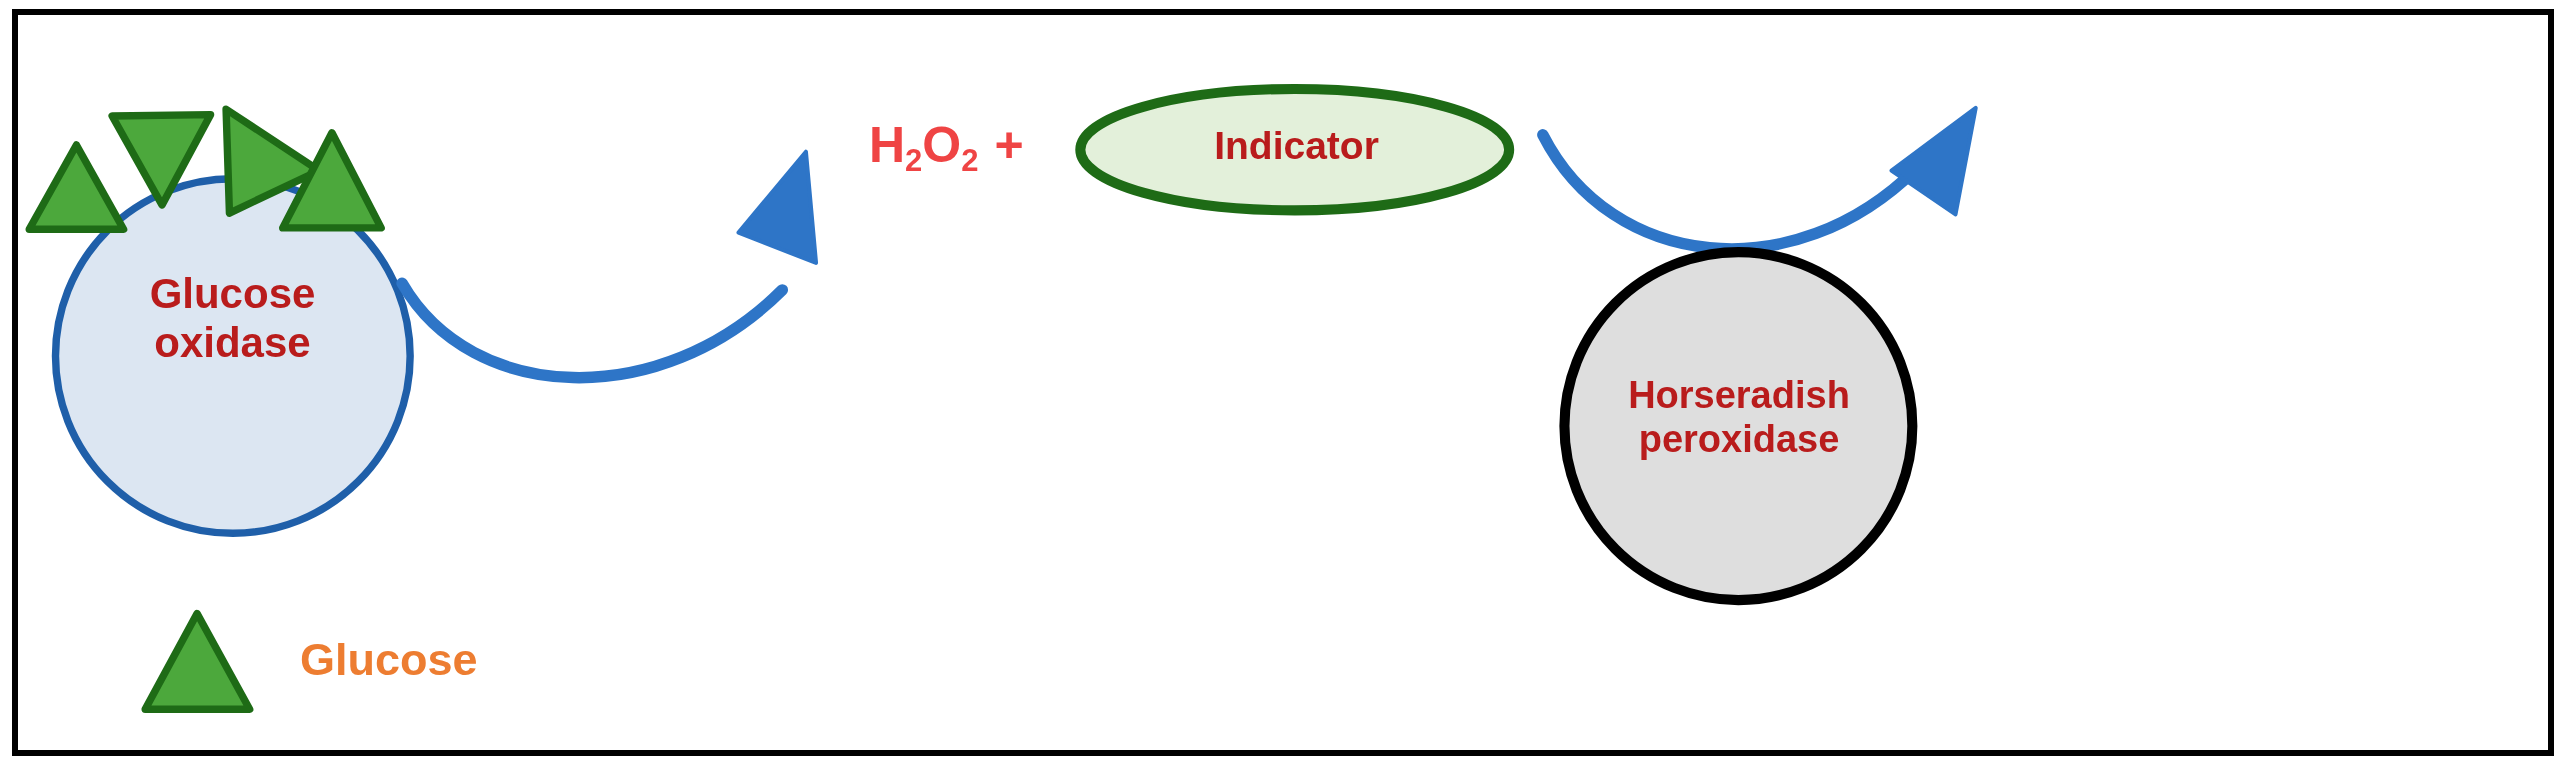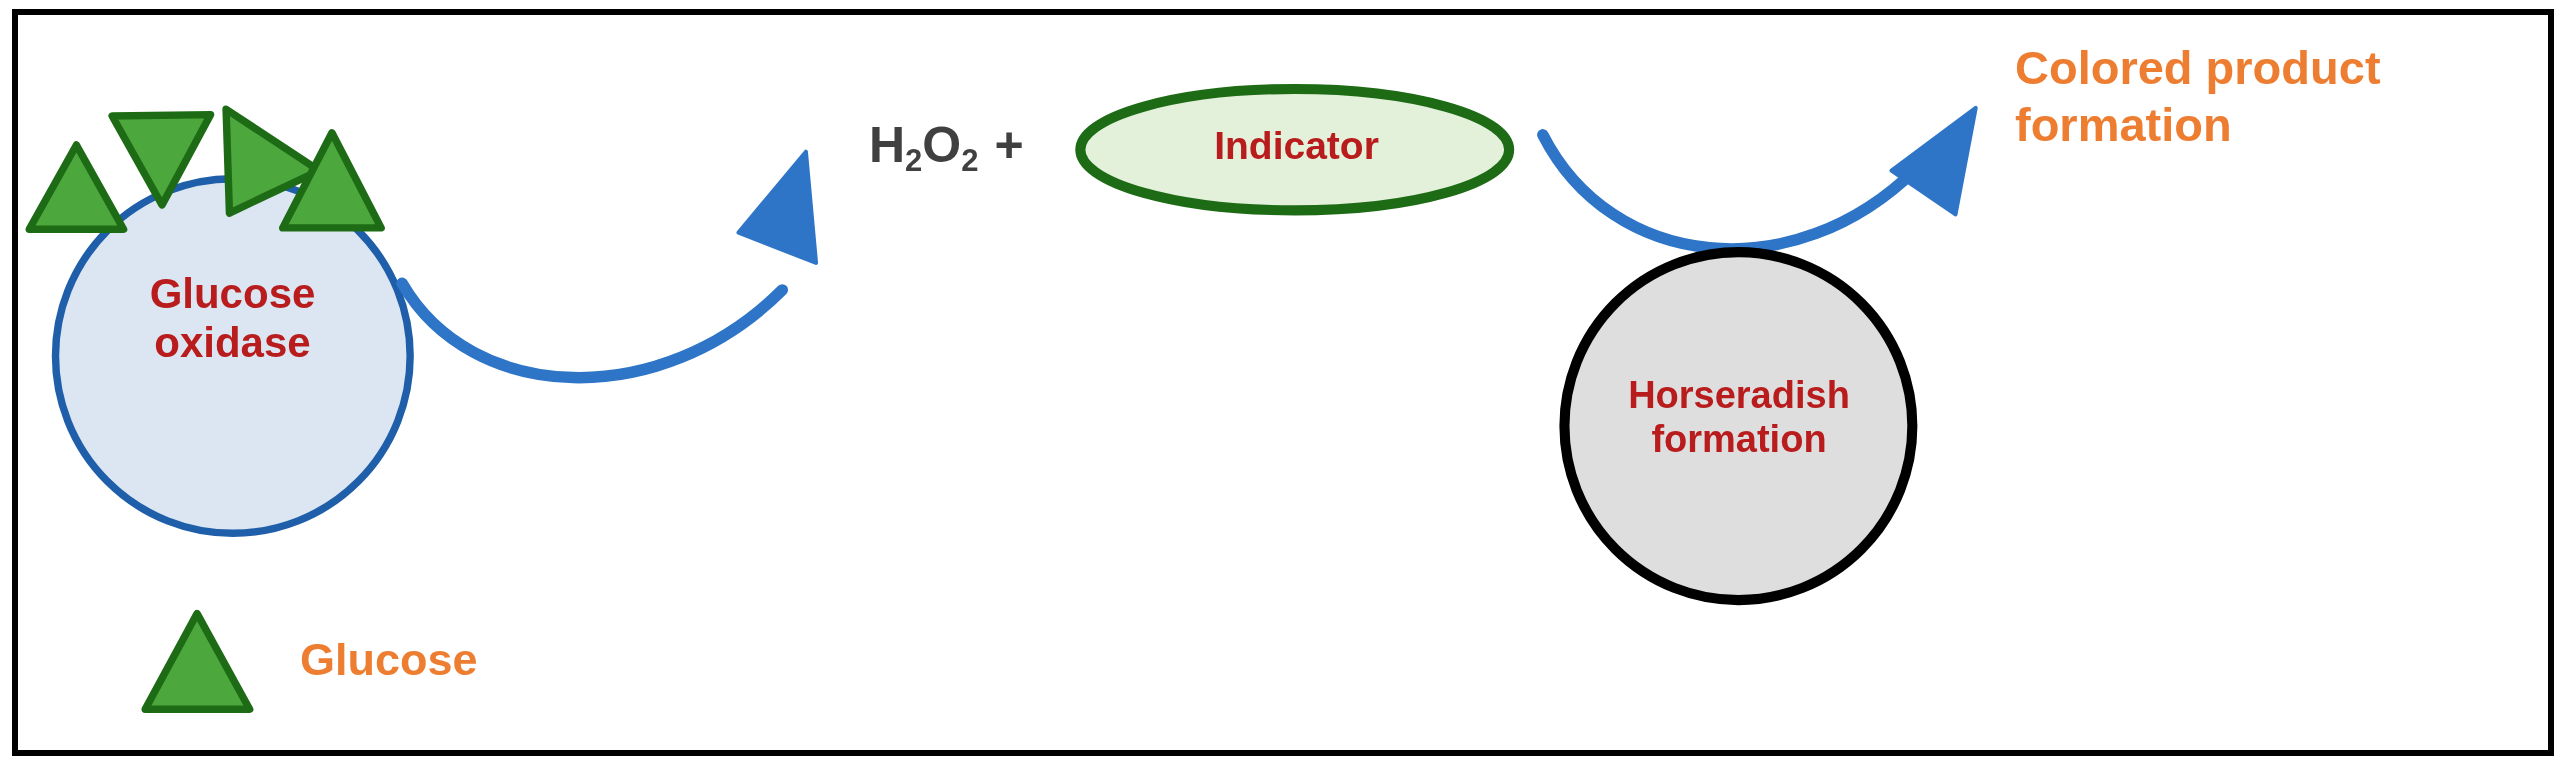--- a/index.html
+++ b/index.html
@@ -62,21 +62,21 @@
     width: 360px;
     font-size: 38px;
     margin-top: 16px;
   }
   #h2o2-formula {
     position: absolute;
     left: 869px;
     top: 120px;
     font-size: 50px;
     font-weight: bold;
-    color: #404040;
+    color: #ef4444;
     white-space: nowrap;
     line-height: 1;
   }
   #h2o2-formula sub {
     font-size: 0.62em;
     vertical-align: -0.28em;
     font-weight: bold;
   }
   #h2o2-plus {
     margin-left: 16px;
@@ -135,22 +135,21 @@
     <circle cx="2578" cy="632" r="258" fill="#DEDEDE" stroke="#000000" stroke-width="15"></circle>
 
     <polygon points="292,910 370,1052 215,1052" fill="#4CA83C" stroke="#1E6B16" stroke-width="11" stroke-linejoin="round"></polygon>
 
   </svg>
 
   <div class="node-label" id="glucose-oxidase-label"><span>Glucose</span><br><span>oxidase</span></div>
 
   <div class="node-label" id="indicator-label">Indicator</div>
 
-  <div class="node-label" id="hrp-label"><span>Horseradish</span><br><span>formation</span></div>
+  <div class="node-label" id="hrp-label"><span>Horseradish</span><br><span>peroxidase</span></div>
 
   <div id="h2o2-formula"><span>H</span><sub>2</sub><span>O</span><sub>2</sub><span id="h2o2-plus">+</span></div>
 
-  <div id="colored-product-text"><span>Colored product</span><br><span>formation</span></div>
 
   <div id="legend-label">Glucose</div>
 
 </div>
 
 
 </body></html>

